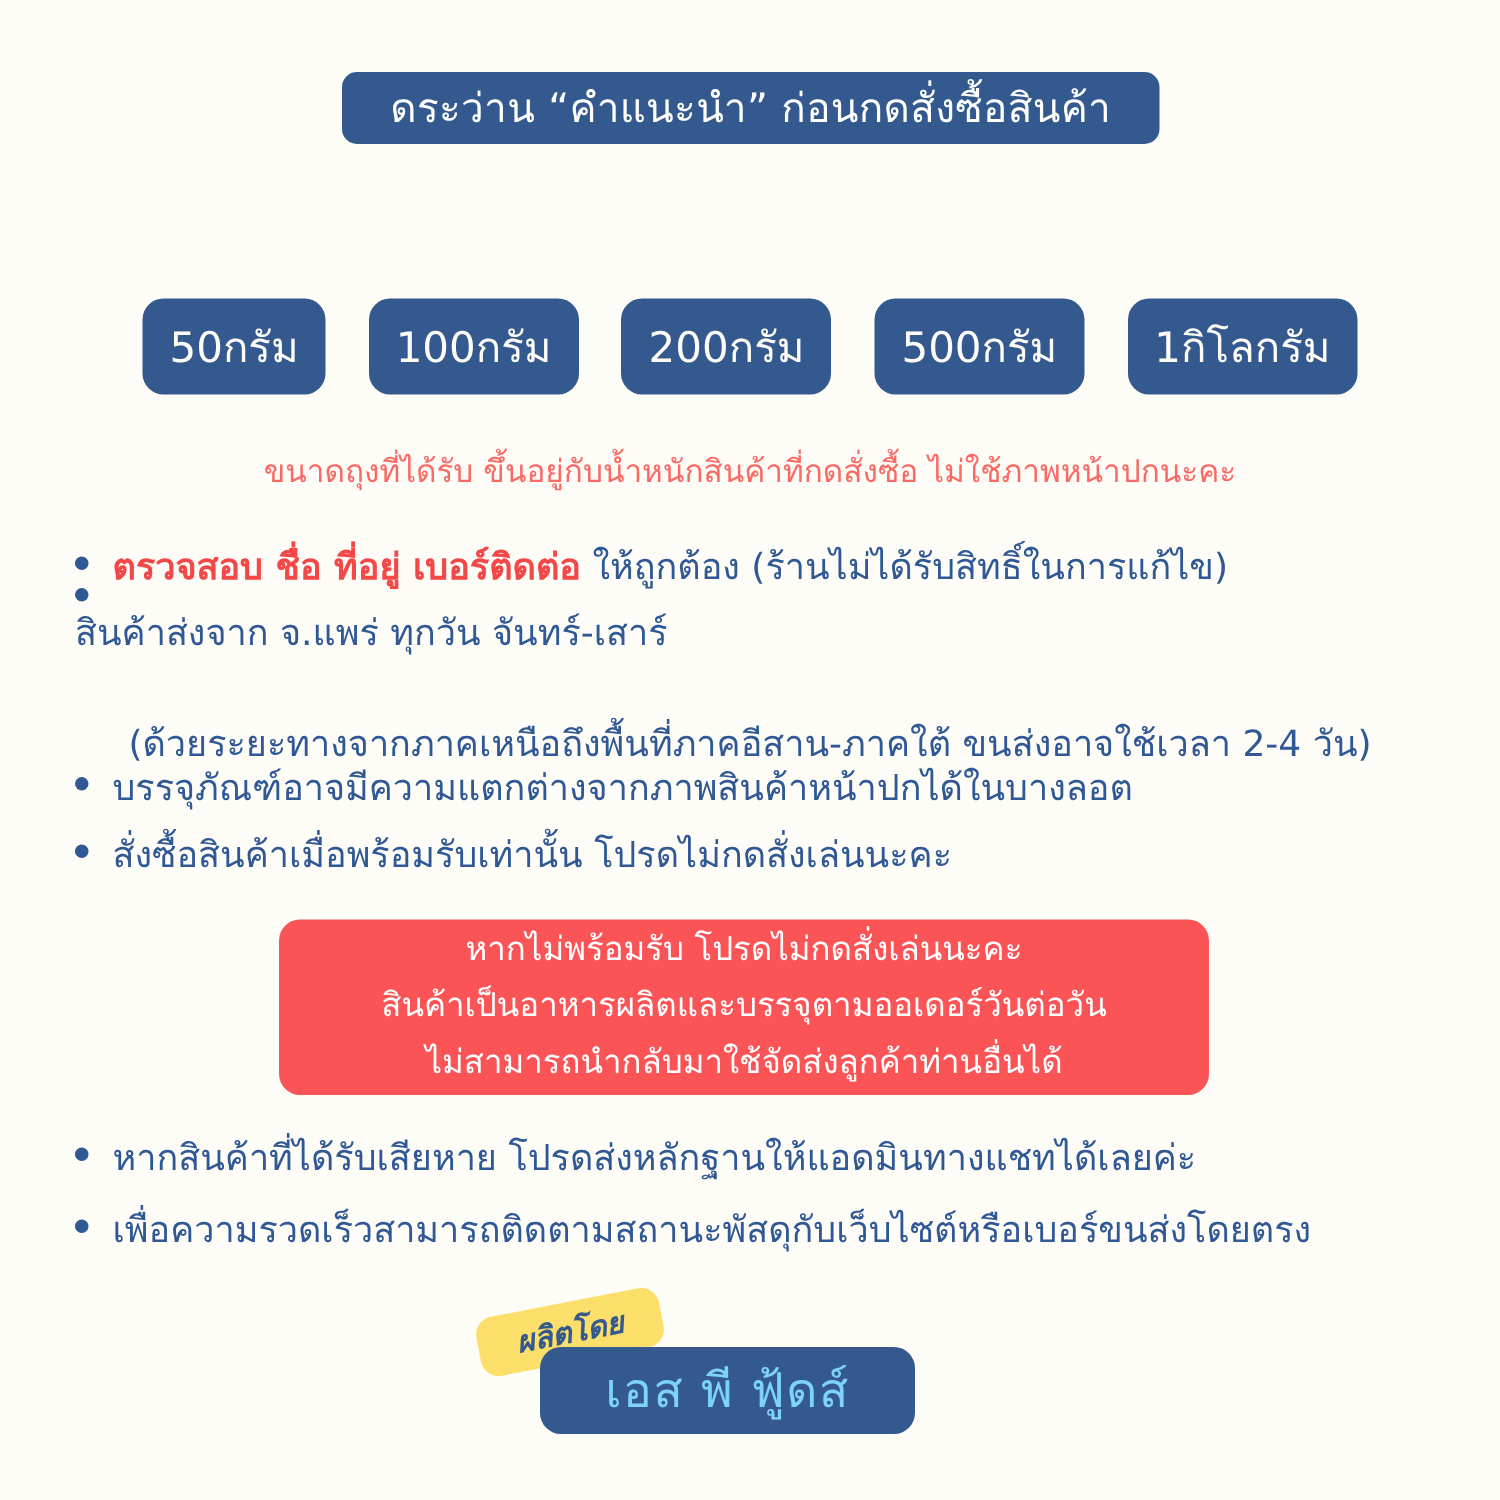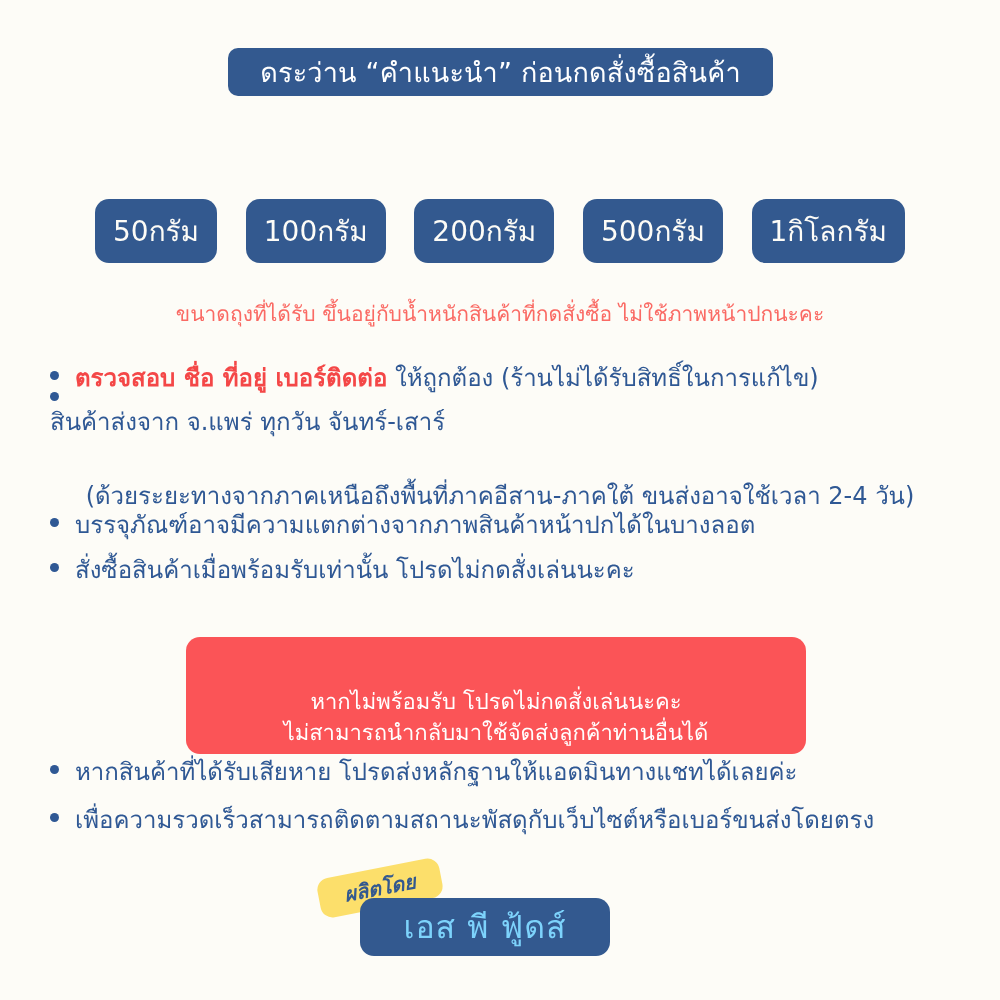--- a/index.html
+++ b/index.html
@@ -136,29 +136,29 @@
     color: #2f5894;
     font-size: 24px;
     white-space: nowrap;
     margin-top: 14px;
   }
 
   
   .warn-box {
     position: absolute;
     left: 186px;
-    top: 637px;
+    top: 613px;
     width: 620px;
     height: 117px;
     background: #fb5457;
     border-radius: 14px;
     display: flex;
     flex-direction: column;
     align-items: center;
-    justify-content: flex-end;
+    justify-content: space-between;
     box-sizing: border-box;
     padding: 6px 10px;
   }
   .warn-line {
     color: #ffffff;
     font-size: 22px;
     line-height: 1.38;
     text-align: center;
     white-space: nowrap;
   }
@@ -255,20 +255,21 @@
     <span class="bullet-text">บรรจุภัณฑ์อาจมีความแตกต่างจากภาพสินค้าหน้าปกได้ในบางลอต</span>
   </div>
 
   <div class="bullet-row" id="row-ready">
     <span class="bullet-dot"></span>
     <span class="bullet-text">สั่งซื้อสินค้าเมื่อพร้อมรับเท่านั้น โปรดไม่กดสั่งเล่นนะคะ</span>
   </div>
 
   <div class="warn-box">
     <div class="warn-line">หากไม่พร้อมรับ โปรดไม่กดสั่งเล่นนะคะ</div>
+    <div class="warn-line">สินค้าเป็นอาหารผลิตและบรรจุตามออเดอร์วันต่อวัน</div>
     <div class="warn-line">ไม่สามารถนำกลับมาใช้จัดส่งลูกค้าท่านอื่นได้</div>
   </div>
 
   <div class="bullet-row" id="row-damage">
     <span class="bullet-dot"></span>
     <span class="bullet-text">หากสินค้าที่ได้รับเสียหาย โปรดส่งหลักฐานให้แอดมินทางแชทได้เลยค่ะ</span>
   </div>
 
   <div class="bullet-row" id="row-track">
     <span class="bullet-dot"></span>

